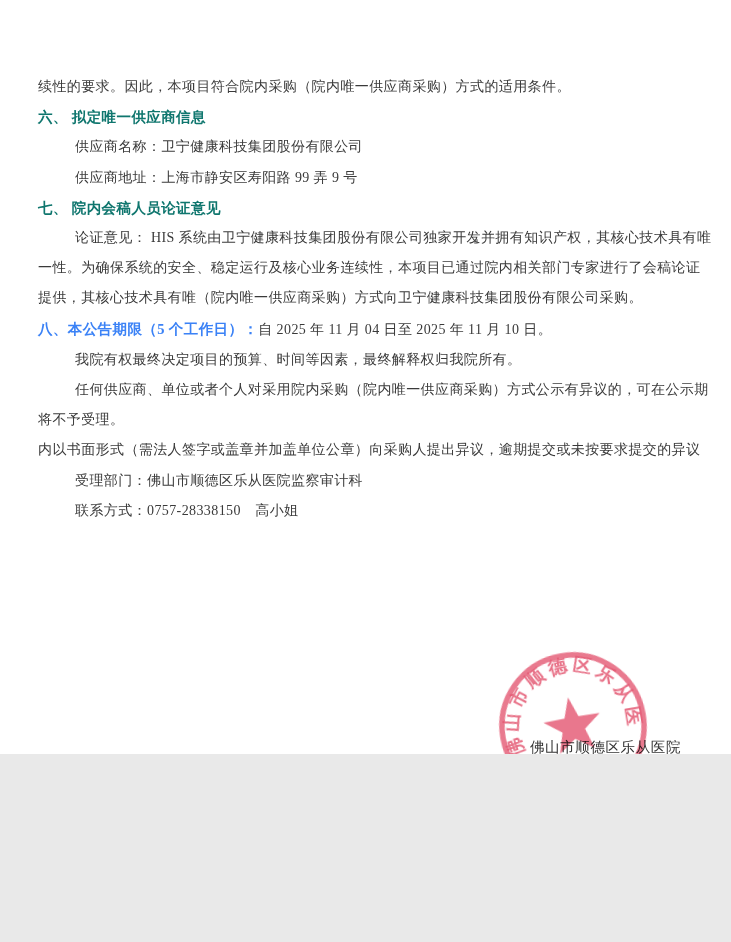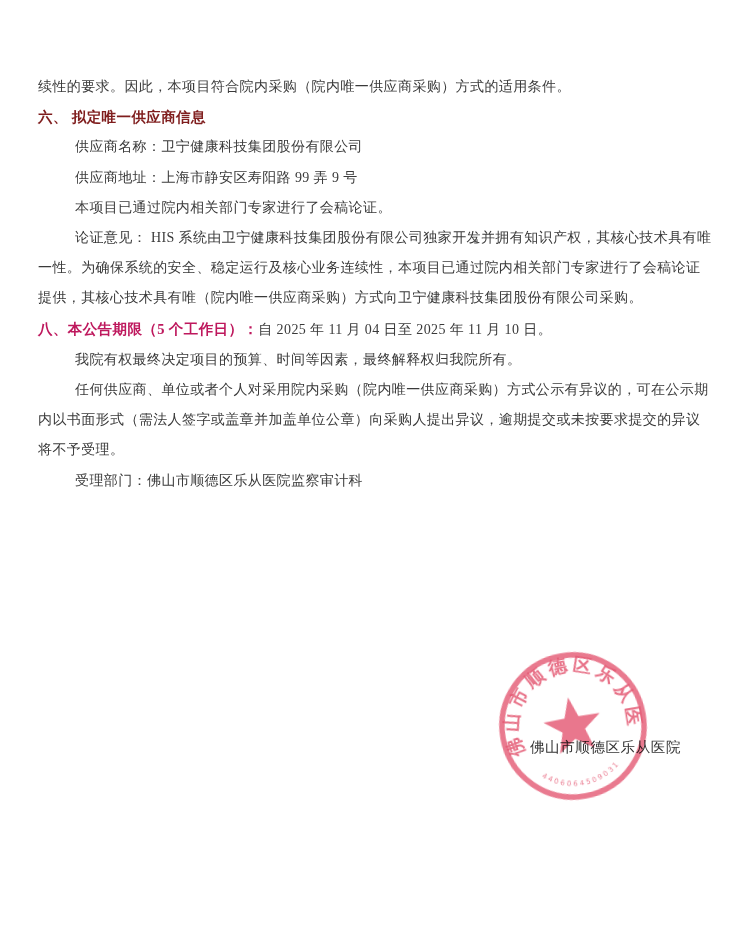--- a/index.html
+++ b/index.html
@@ -1,42 +1,42 @@
 <!DOCTYPE html>
 <html><head>
 <meta charset="utf-8">
 <style>
   html,body{margin:0;padding:0;background:#e9e9e9;}
   .page{
     position:relative;
-    width:731px;height:942px;
+    width:731px;height:754px;
     background:#ffffff;
     overflow:hidden;
     font-family:"Liberation Serif","DejaVu Serif",serif;
     color:#2f2f2f;
   }
   .content{
     position:absolute;
     left:38px;top:72px;right:30px;
   }
   .line{
     line-height:30.2px;
     font-size:14px;
     letter-spacing:0.4px;
     white-space:pre;
     color:#3a3a3a;
   }
   .line.h{
     font-weight:700;
-    color:#7f1d1d;
+    color:#0f766e;
     font-size:14.5px;
   }
   .line.indent{padding-left:37px;}
   .line.gap-lg{margin-top:6px;}
-  .line .bold{font-weight:700;color:#be185d;font-size:14.5px;}
+  .line .bold{font-weight:700;color:#3b82f6;font-size:14.5px;}
   .signature{
     position:absolute;
     right:50px;top:675px;
     text-align:right;
     font-size:14.5px;
     line-height:29px;
     letter-spacing:0.6px;
     color:#333333;
     white-space:pre;
     z-index:2;
@@ -63,30 +63,31 @@
 </style>
 </head>
 <body>
 
 <div class="page">
   <div class="content">
     <div class="line">续性的要求。因此，本项目符合院内采购（院内唯一供应商采购）方式的适用条件。</div>
     <div class="line h">六、 拟定唯一供应商信息</div>
     <div class="line indent">供应商名称：卫宁健康科技集团股份有限公司</div>
     <div class="line indent">供应商地址：上海市静安区寿阳路 99 弄 9 号</div>
-    <div class="line indent">本项目已通过院内相关部门专家进行了会稿论证。</div>
+    <div class="line h">七、 院内会稿人员论证意见</div>
     <div class="line indent">论证意见： HIS 系统由卫宁健康科技集团股份有限公司独家开发并拥有知识产权，其核心技术具有唯</div>
     <div class="line">一性。为确保系统的安全、稳定运行及核心业务连续性，本项目已通过院内相关部门专家进行了会稿论证</div>
     <div class="line">提供，其核心技术具有唯（院内唯一供应商采购）方式向卫宁健康科技集团股份有限公司采购。</div>
     <div class="line"><span class="bold">八、本公告期限（5 个工作日）：</span><span>自 2025 年 11 月 04 日至 2025 年 11 月 10 日。</span></div>
     <div class="line indent">我院有权最终决定项目的预算、时间等因素，最终解释权归我院所有。</div>
     <div class="line indent">任何供应商、单位或者个人对采用院内采购（院内唯一供应商采购）方式公示有异议的，可在公示期</div>
+    <div class="line">将不予受理。</div>
     <div class="line">内以书面形式（需法人签字或盖章并加盖单位公章）向采购人提出异议，逾期提交或未按要求提交的异议</div>
-    <div class="line">将不予受理。</div>
     <div class="line indent">受理部门：佛山市顺德区乐从医院监察审计科</div>
+    <div class="line indent">联系方式：0757-28338150　高小姐</div>
   </div>
 
   <div class="signature">
     <div>佛山市顺德区乐从医院</div>
   </div>
 
   <svg class="stamp" viewBox="0 0 200 200" xmlns="http://www.w3.org/2000/svg">
     <defs>
       <path id="ringPath" d="M 48.3 118.8 A 55 55 0 1 1 151.7 118.8"></path>
       <path id="serialPath" d="M 50.9 134.4 A 60 60 0 0 0 149.1 134.4"></path>

